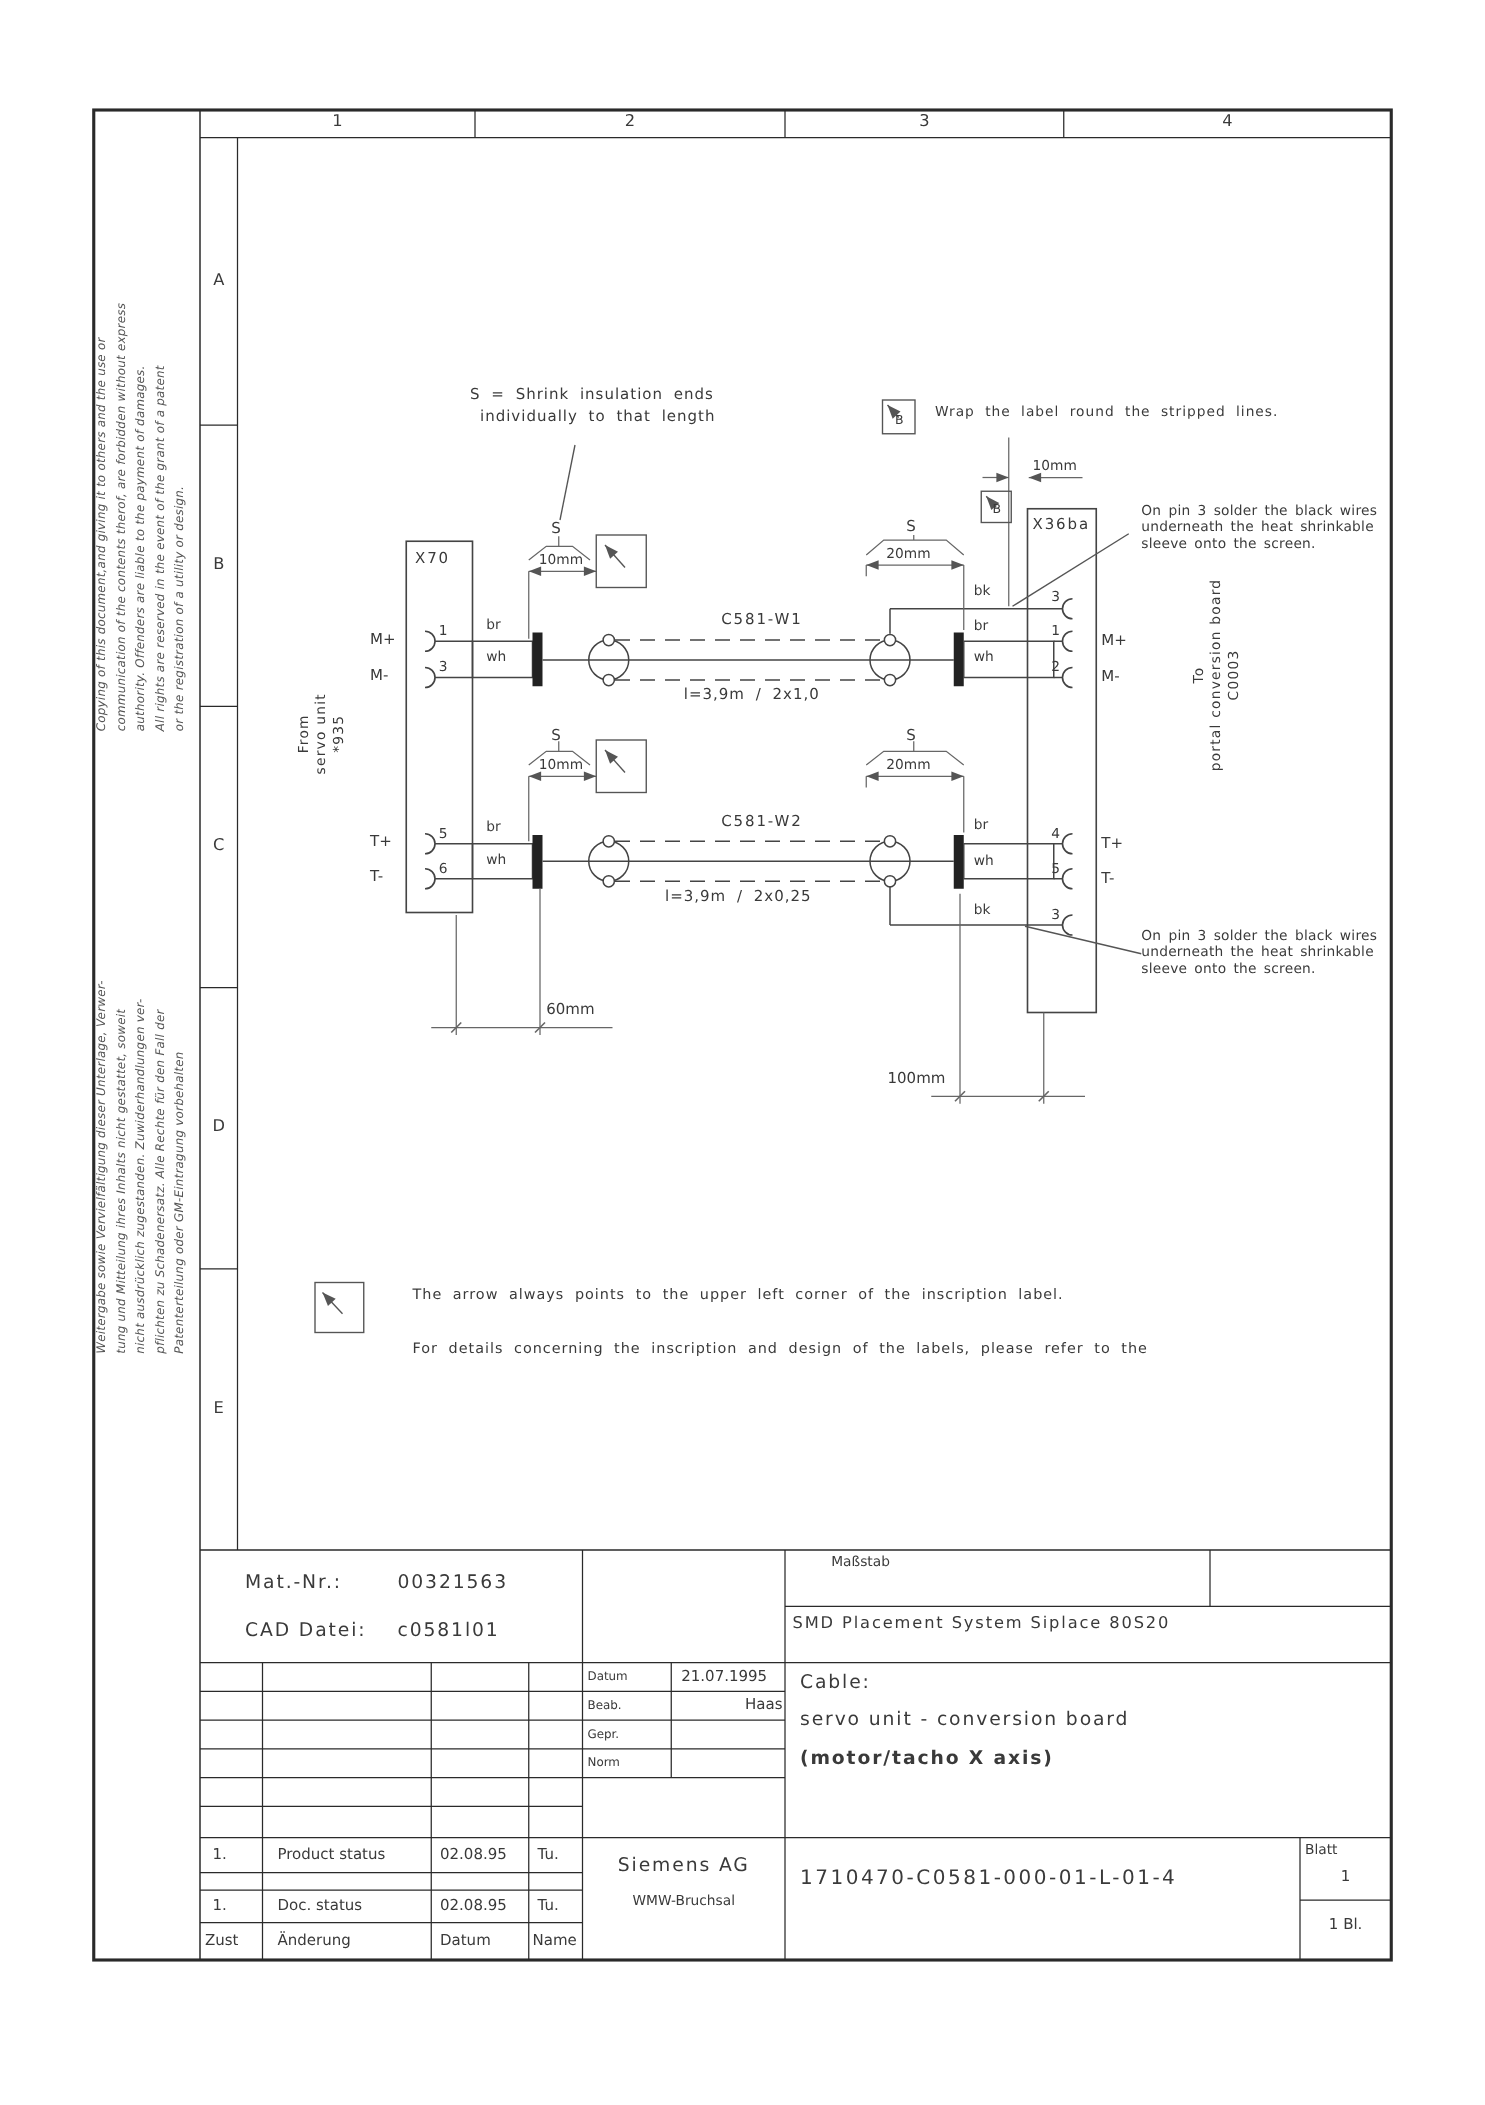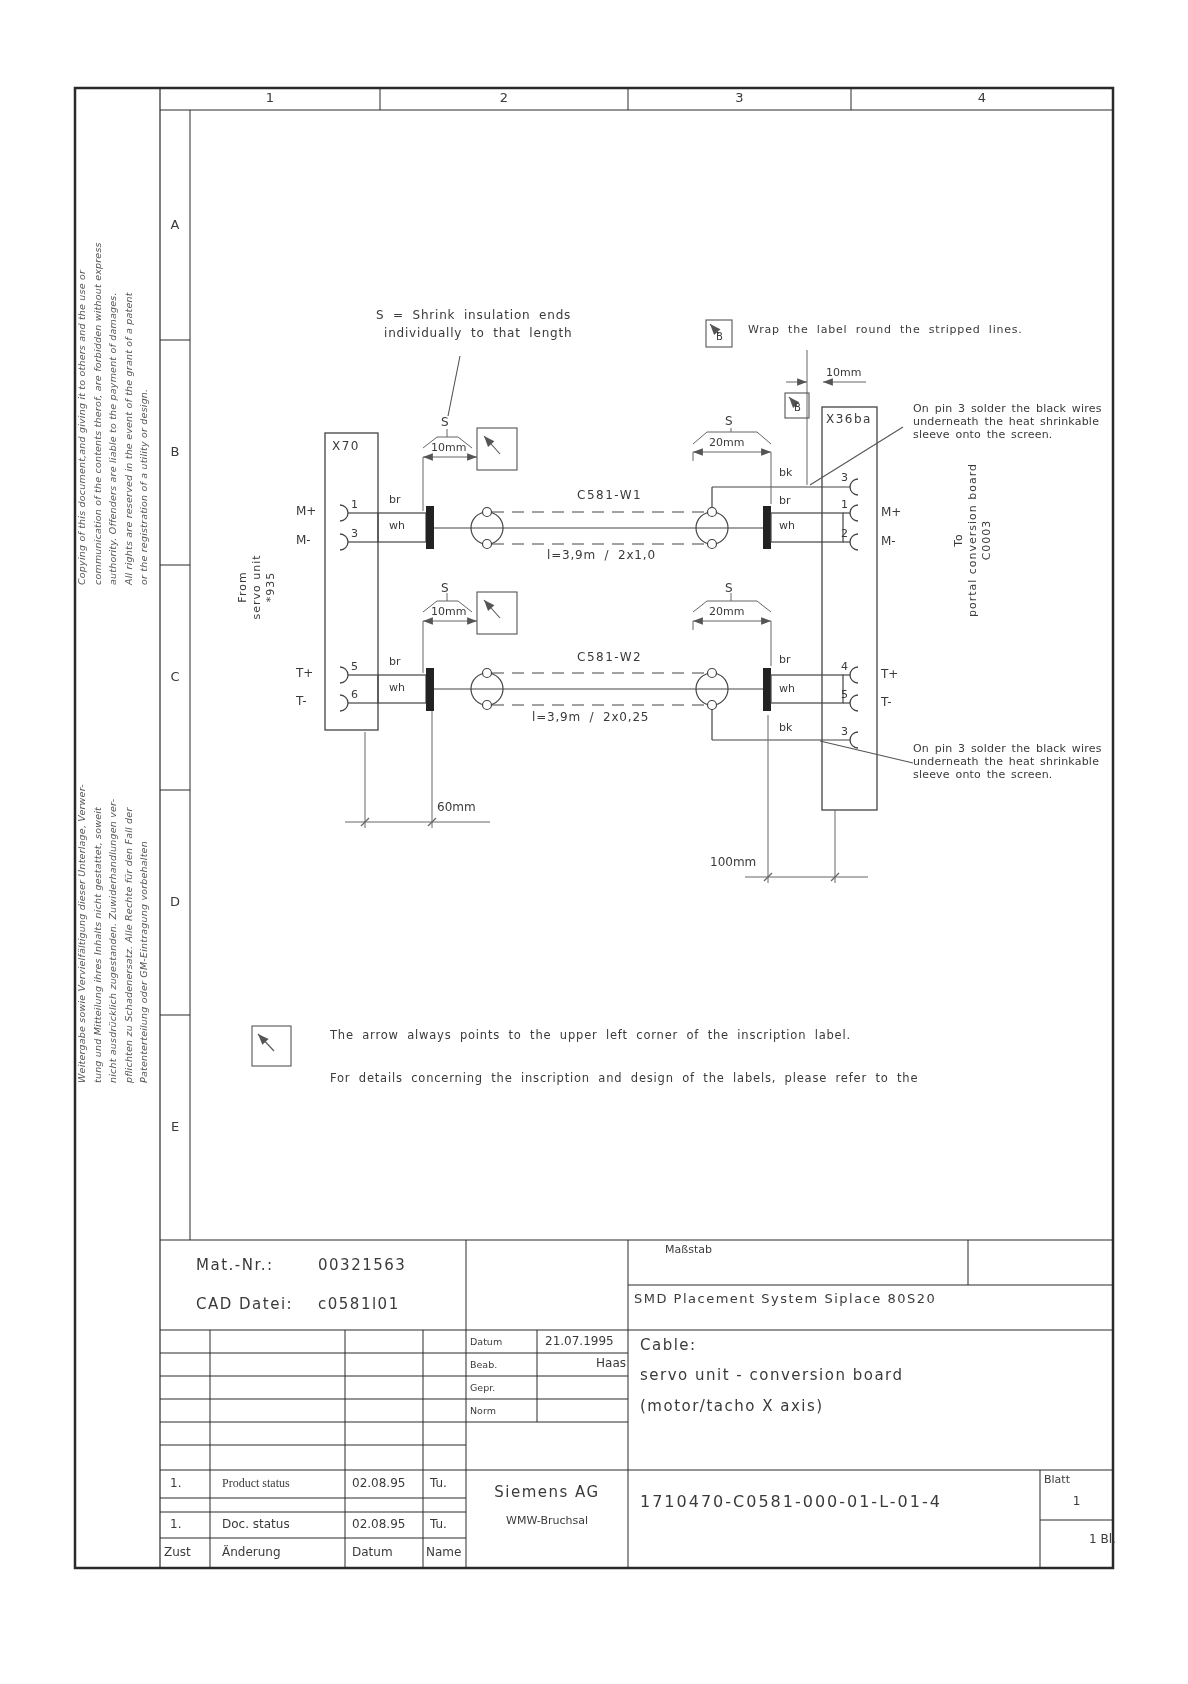--- a/index.html
+++ b/index.html
@@ -296,35 +296,35 @@
   <div class="t s11" style="left:633px;top:1243px;margin-left:32px;">Maßstab</div>
   <div class="t s13 sp2" style="left:634px;top:1291px;">SMD Placement System Siplace 80S20</div>
   <div class="t s9" style="left:470px;top:1336px;">Datum</div>
   <div class="t s12" style="left:545px;top:1334px;">21.07.1995</div>
   <div class="t s9" style="left:470px;top:1359px;">Beab.</div>
   <div class="t s12" style="left:548px;top:1356px;margin-left:48px;">Haas</div>
   <div class="t s9" style="left:470px;top:1382px;">Gepr.</div>
   <div class="t s9" style="left:470px;top:1405px;">Norm</div>
   <div class="t s15 sp2" style="left:640px;top:1336px;">Cable:</div>
   <div class="t s15 sp2" style="left:640px;top:1366px;">servo unit - conversion board</div>
-  <div class="t s15 sp2" style="left:640px;top:1397px;">(motor/tacho X axis)</div>
+  <div class="t s15 sp2" style="left:640px;top:1397px;font-weight:bold;">(motor/tacho X axis)</div>
 
   <div class="t s12" style="left:170px;top:1476px;">1.</div>
-  <div class="t s12" style="left:222px;top:1476px;font-family:Liberation Serif, serif;">Product status</div>
+  <div class="t s12" style="left:222px;top:1476px;">Product status</div>
   <div class="t s12" style="left:352px;top:1476px;">02.08.95</div>
   <div class="t s12" style="left:430px;top:1476px;">Tu.</div>
   <div class="t s12" style="left:170px;top:1517px;">1.</div>
   <div class="t s12" style="left:222px;top:1517px;">Doc. status</div>
   <div class="t s12" style="left:352px;top:1517px;">02.08.95</div>
   <div class="t s12" style="left:430px;top:1517px;">Tu.</div>
   <div class="t s12" style="left:164px;top:1545px;">Zust</div>
   <div class="t s12" style="left:222px;top:1545px;">Änderung</div>
   <div class="t s12" style="left:352px;top:1545px;">Datum</div>
   <div class="t s12" style="left:426px;top:1545px;">Name</div>
 
   <div class="t s15 sp2 c" style="left:470px;top:1483px;width:154px;">Siemens AG</div>
   <div class="t s11 c" style="left:470px;top:1514px;width:154px;">WMW-Bruchsal</div>
   <div class="t s16" style="left:640px;top:1492px;letter-spacing:2px;">1710470-C0581-000-01-L-01-4</div>
   <div class="t s11" style="left:1044px;top:1473px;">Blatt</div>
   <div class="t s12 c" style="left:1040px;top:1494px;width:73px;">1</div>
-  <div class="t s12 c" style="left:1040px;top:1532px;width:73px;padding-left:26px;">1  Bl.</div>
+  <div class="t s12 c" style="left:1040px;top:1532px;width:73px;">1  Bl.</div>
 
 </div>
 
 </body></html>

